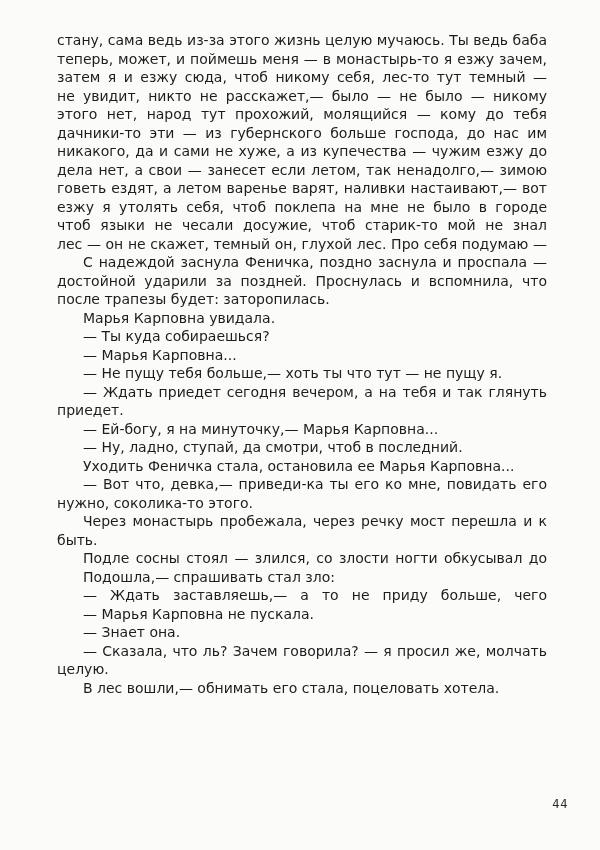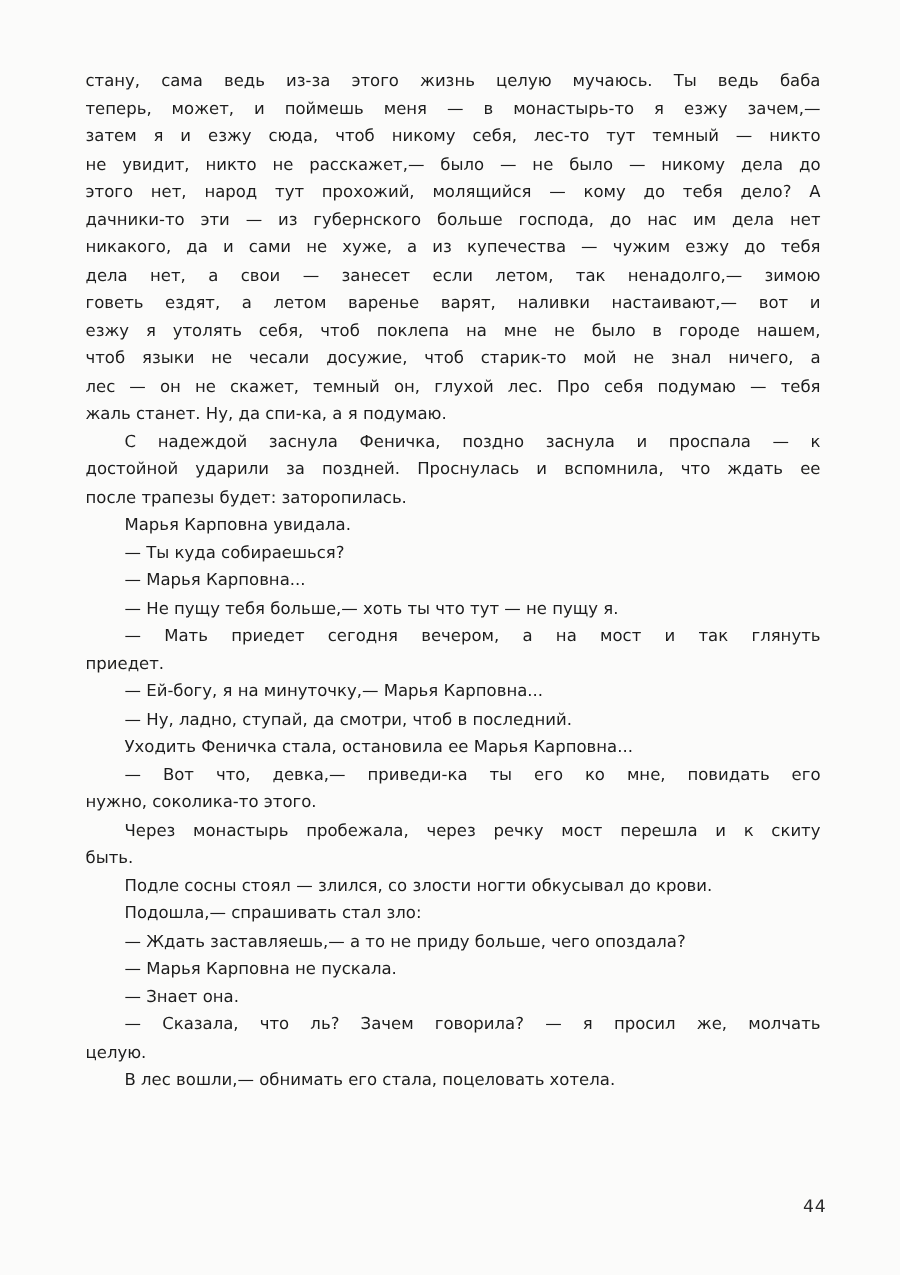--- a/index.html
+++ b/index.html
@@ -15,23 +15,23 @@
     position: relative;
     width: 600px;
     height: 850px;
     overflow: hidden;
     background: #fbfbfa;
     color: #1d1d1d;
   }
   .text-block {
     position: absolute;
     left: 57px;
-    top: 45px;
+    top: 31px;
     width: 490px;
-    font-size: 11px;
+    font-size: 14px;
     line-height: 18.5px;
   }
   .para {
     margin: 0;
     padding: 0;
   }
   .line {
     text-align: justify;
     text-align-last: justify;
     height: 18.5px;
@@ -40,21 +40,21 @@
   }
   .line.last {
     text-align-last: left;
   }
   .line.first-indent {
     text-indent: 26px;
   }
   .page-number {
     position: absolute;
     top: 797px;
-    right: 49px;
+    right: 32px;
     font-size: 11.5px;
     color: #2a2a2a;
     letter-spacing: 0.5px;
   }
 </style>
 </head>
 <body>
 
 <div class="page" style="background: rgb(251, 251, 250); color: rgb(29, 29, 29);">
   <div class="text-block">
@@ -64,41 +64,40 @@
         <div class="line">затем я и езжу сюда, чтоб никому себя, лес-то тут темный — никто</div>
         <div class="line">не увидит, никто не расскажет,— было — не было — никому дела до</div>
         <div class="line">этого нет, народ тут прохожий, молящийся — кому до тебя дело? А</div>
         <div class="line">дачники-то эти — из губернского больше господа, до нас им дела нет</div>
         <div class="line">никакого, да и сами не хуже, а из купечества — чужим езжу до тебя</div>
         <div class="line">дела нет, а свои — занесет если летом, так ненадолго,— зимою</div>
         <div class="line">говеть ездят, а летом варенье варят, наливки настаивают,— вот и</div>
         <div class="line">езжу я утолять себя, чтоб поклепа на мне не было в городе нашем,</div>
         <div class="line">чтоб языки не чесали досужие, чтоб старик-то мой не знал ничего, а</div>
         <div class="line">лес — он не скажет, темный он, глухой лес. Про себя подумаю — тебя</div>
-        <div class="line last">жаль станет. Ну, да спи-ка, а я подумаю.</div>
       </div>
       <div class="para">
         <div class="line first-indent">С надеждой заснула Феничка, поздно заснула и проспала — к</div>
         <div class="line">достойной ударили за поздней. Проснулась и вспомнила, что ждать ее</div>
         <div class="line last">после трапезы будет: заторопилась.</div>
       </div>
       <div class="para">
         <div class="line last first-indent">Марья Карповна увидала.</div>
       </div>
       <div class="para">
         <div class="line last first-indent">— Ты куда собираешься?</div>
       </div>
       <div class="para">
         <div class="line last first-indent">— Марья Карповна...</div>
       </div>
       <div class="para">
         <div class="line last first-indent">— Не пущу тебя больше,— хоть ты что тут — не пущу я.</div>
       </div>
       <div class="para">
-        <div class="line first-indent">— Мать приедет сегодня вечером, а на мост и так глянуть</div>
+        <div class="line first-indent">— Ждать приедет сегодня вечером, а на тебя и так глянуть</div>
         <div class="line last">приедет.</div>
       </div>
       <div class="para">
         <div class="line last first-indent">— Ей-богу, я на минуточку,— Марья Карповна...</div>
       </div>
       <div class="para">
         <div class="line last first-indent">— Ну, ладно, ступай, да смотри, чтоб в последний.</div>
       </div>
       <div class="para">
         <div class="line last first-indent">Уходить Феничка стала, остановила ее Марья Карповна...</div>

